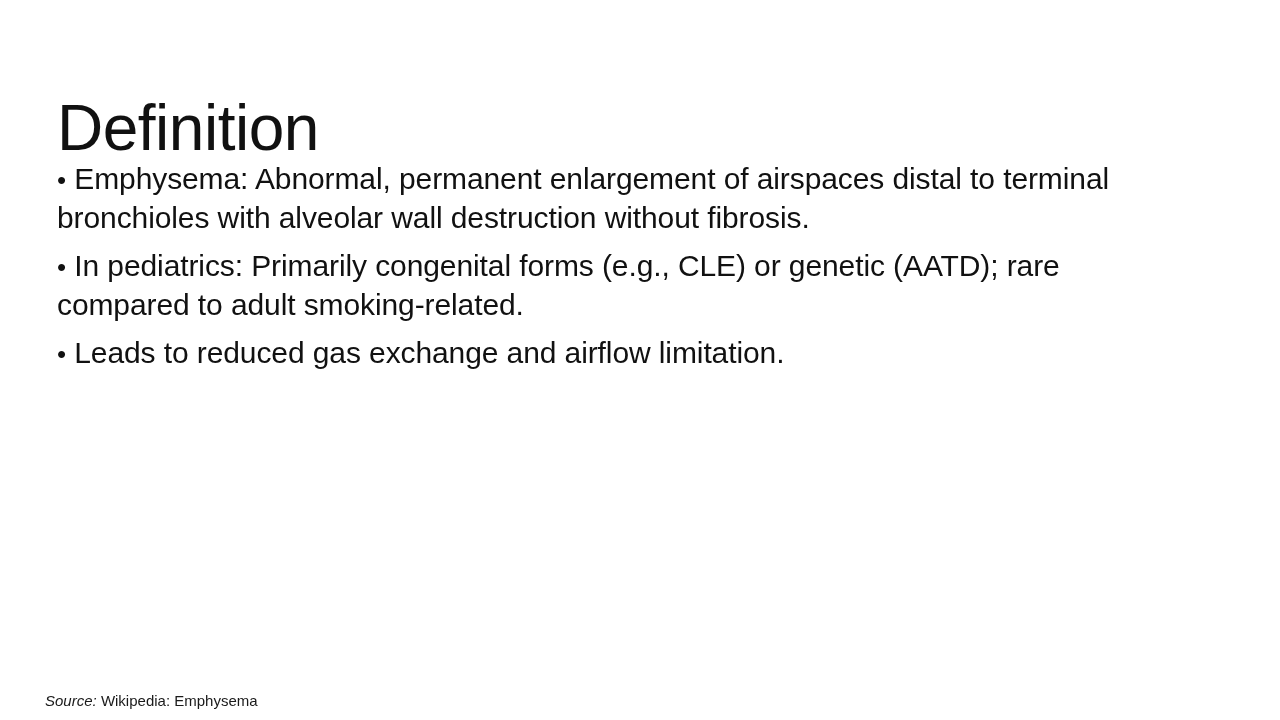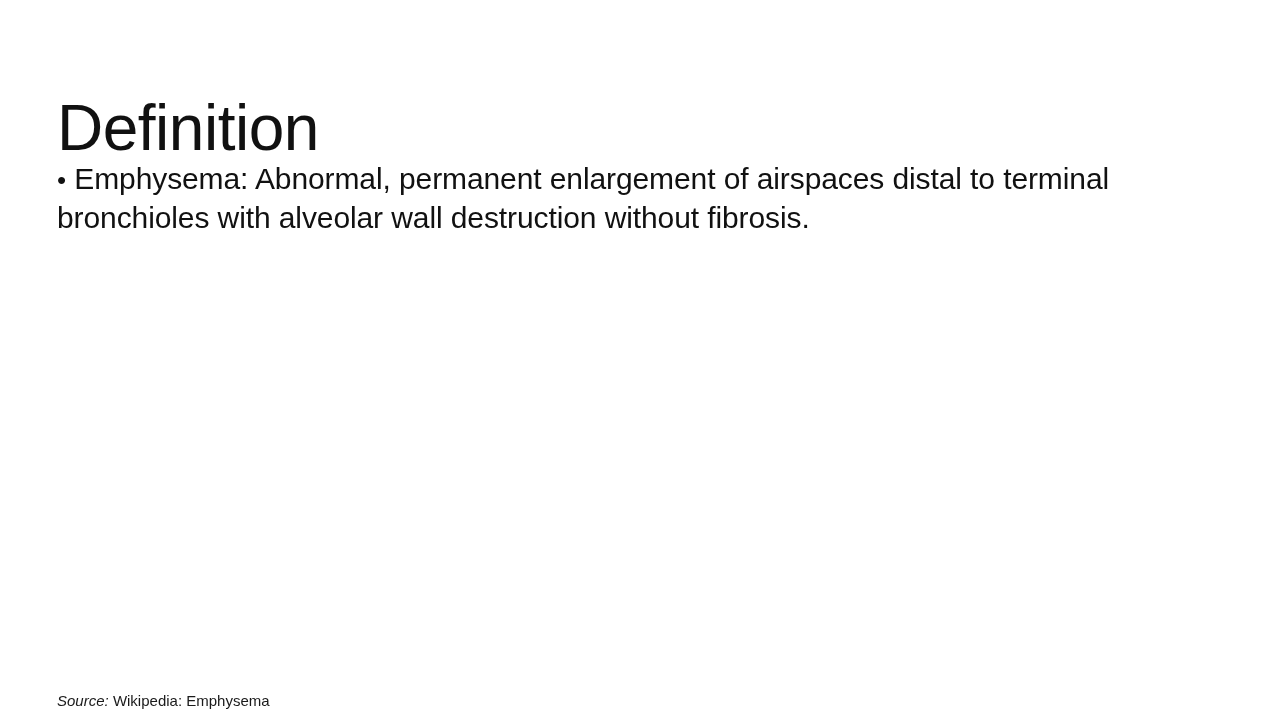--- a/index.html
+++ b/index.html
@@ -59,21 +59,21 @@
   }
 
   .bullet-mark {
     font-size: 26px;
     line-height: 38px;
   }
 
   
   .source-note {
     position: absolute;
-    left: 57px;
+    left: 45px;
     top: 690px;
     font-size: 15px;
     line-height: 22px;
     color: #1a1a1a;
     white-space: nowrap;
   }
   .source-label {
     font-style: italic;
   }
   .source-value {
@@ -93,21 +93,23 @@
 <body>
 
 <div class="slide">
 
   <h1 class="slide-title">Definition</h1>
 
   <div class="body-block">
 
     <p class="bullet-para"><span class="bullet-mark">•</span> <span>Emphysema: Abnormal, permanent enlargement of airspaces distal to terminal bronchioles with alveolar wall destruction without fibrosis.</span></p>
 
+    <p class="bullet-para"><span class="bullet-mark">•</span> <span>In pediatrics: Primarily congenital forms (e.g., CLE) or genetic (AATD); rare compared to adult smoking-related.</span></p>
 
+    <p class="bullet-para"><span class="bullet-mark">•</span> <span>Leads to reduced gas exchange and airflow limitation.</span></p>
 
   </div>
 
   <div class="content-space"></div>
 
   <div class="source-note"><span class="source-label">Source:</span> <span class="source-value">Wikipedia: Emphysema</span></div>
 
 </div>
 
 </body></html>

